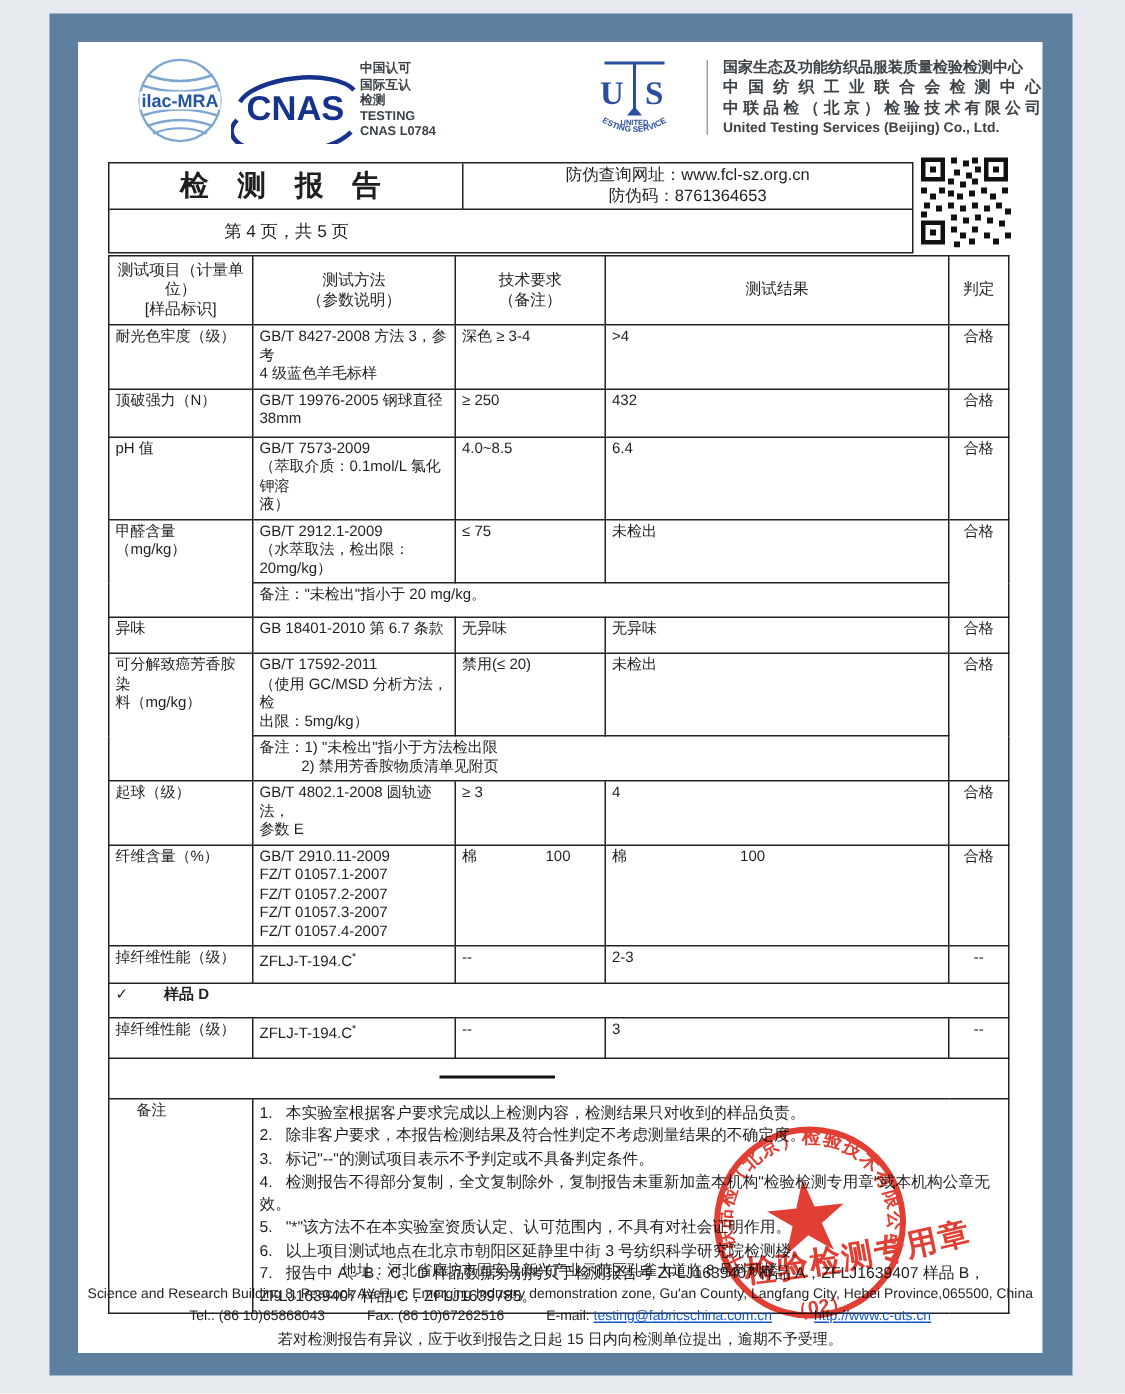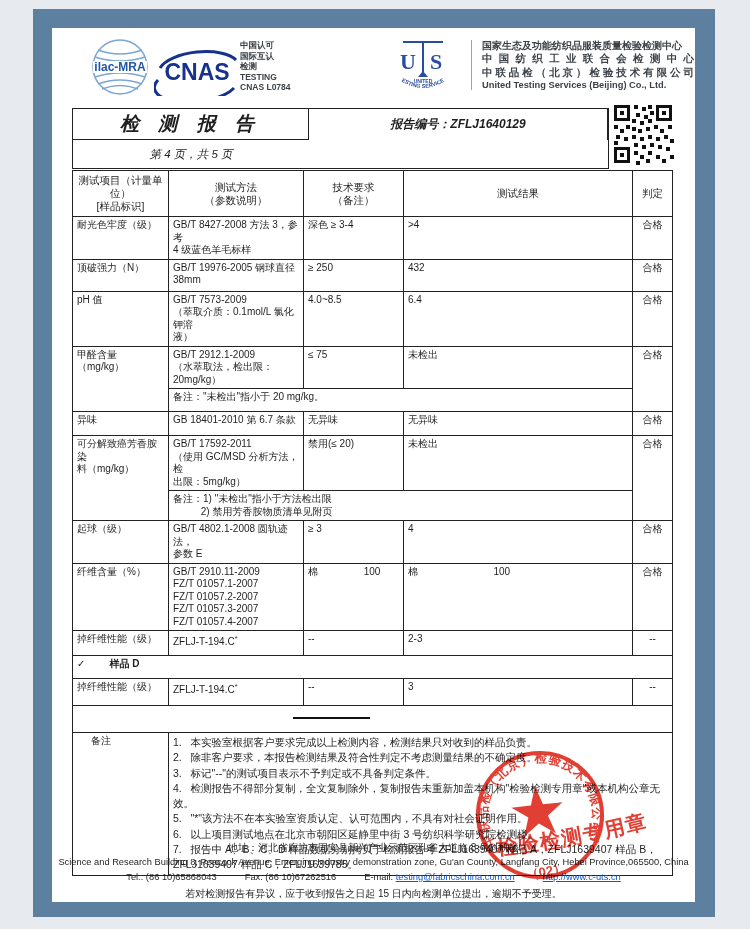--- a/index.html
+++ b/index.html
@@ -20,21 +20,21 @@
   .uts{position:absolute;left:341px;top:5px;}
   .org-divider{position:absolute;left:419px;top:12px;width:1px;height:50px;background:#9aa4ad;}
   .org{position:absolute;left:430px;top:11px;width:212px;color:#3c4248;}
   .org .l1{font-size:10px;font-weight:bold;line-height:13px;}
   .org .l2,.org .l3{font-size:10.5px;font-weight:bold;line-height:13.5px;text-align:justify;text-align-last:justify;}
   .org .l4{font-size:9.3px;font-weight:bold;line-height:13px;}
 
   
   .title-grid{position:absolute;left:20px;top:80px;width:535px;border:1.5px solid #222;
     display:grid;grid-template-columns:236px 299px;grid-template-rows:31px 28px;}
-  .title-grid>div{display:flex;align-items:center;justify-content:center;flex-direction:column;font-style:italic;}
+  .title-grid>div{display:flex;align-items:center;justify-content:center;flex-direction:column;}
   .tcell-br{border-right:1px solid #222;}
   .tcell-bb{border-bottom:1px solid #222;}
   .rpt-title{font-size:19px;font-weight:bold;letter-spacing:7px;}
   .antifake{font-size:11px;line-height:14px;text-align:center;}
   .rptno{font-size:12px;font-weight:bold;}
   .pageinfo{font-size:11.5px;}
 
   .qr{position:absolute;left:560px;top:75px;width:62px;height:62px;}
 
   
@@ -108,23 +108,24 @@
       <div class="l2">中国纺织工业联合会检测中心</div>
       <div class="l3">中联品检（北京）检验技术有限公司</div>
       <div class="l4">United Testing Services (Beijing) Co., Ltd.</div>
     </div>
   </div>
 
   <div class="title-grid">
     <div class="tcell-br tcell-bb">
         <span class="rpt-title">检 测 报 告</span>
       </div>
-    <div class="tcell-br">
-        <span class="rptno">报告编号：ZFLJ1640129</span>
-      </div>
+    <div class="tcell-bb antifake">
+      <span>防伪查询网址：www.fcl-sz.org.cn</span>
+      <span>防伪码：8761364653</span>
+    </div>
     <div>
         <span class="pageinfo">第 4 页，共 5 页</span>
       </div>
   </div>
 
   <svg class="qr" viewBox="0 0 62 62">
     <rect x="0" y="0" width="62" height="62" fill="#fff"></rect>
     <g fill="#111">
       <rect x="2" y="2" width="16" height="16"></rect>
         <rect x="44" y="2" width="16" height="16"></rect>

